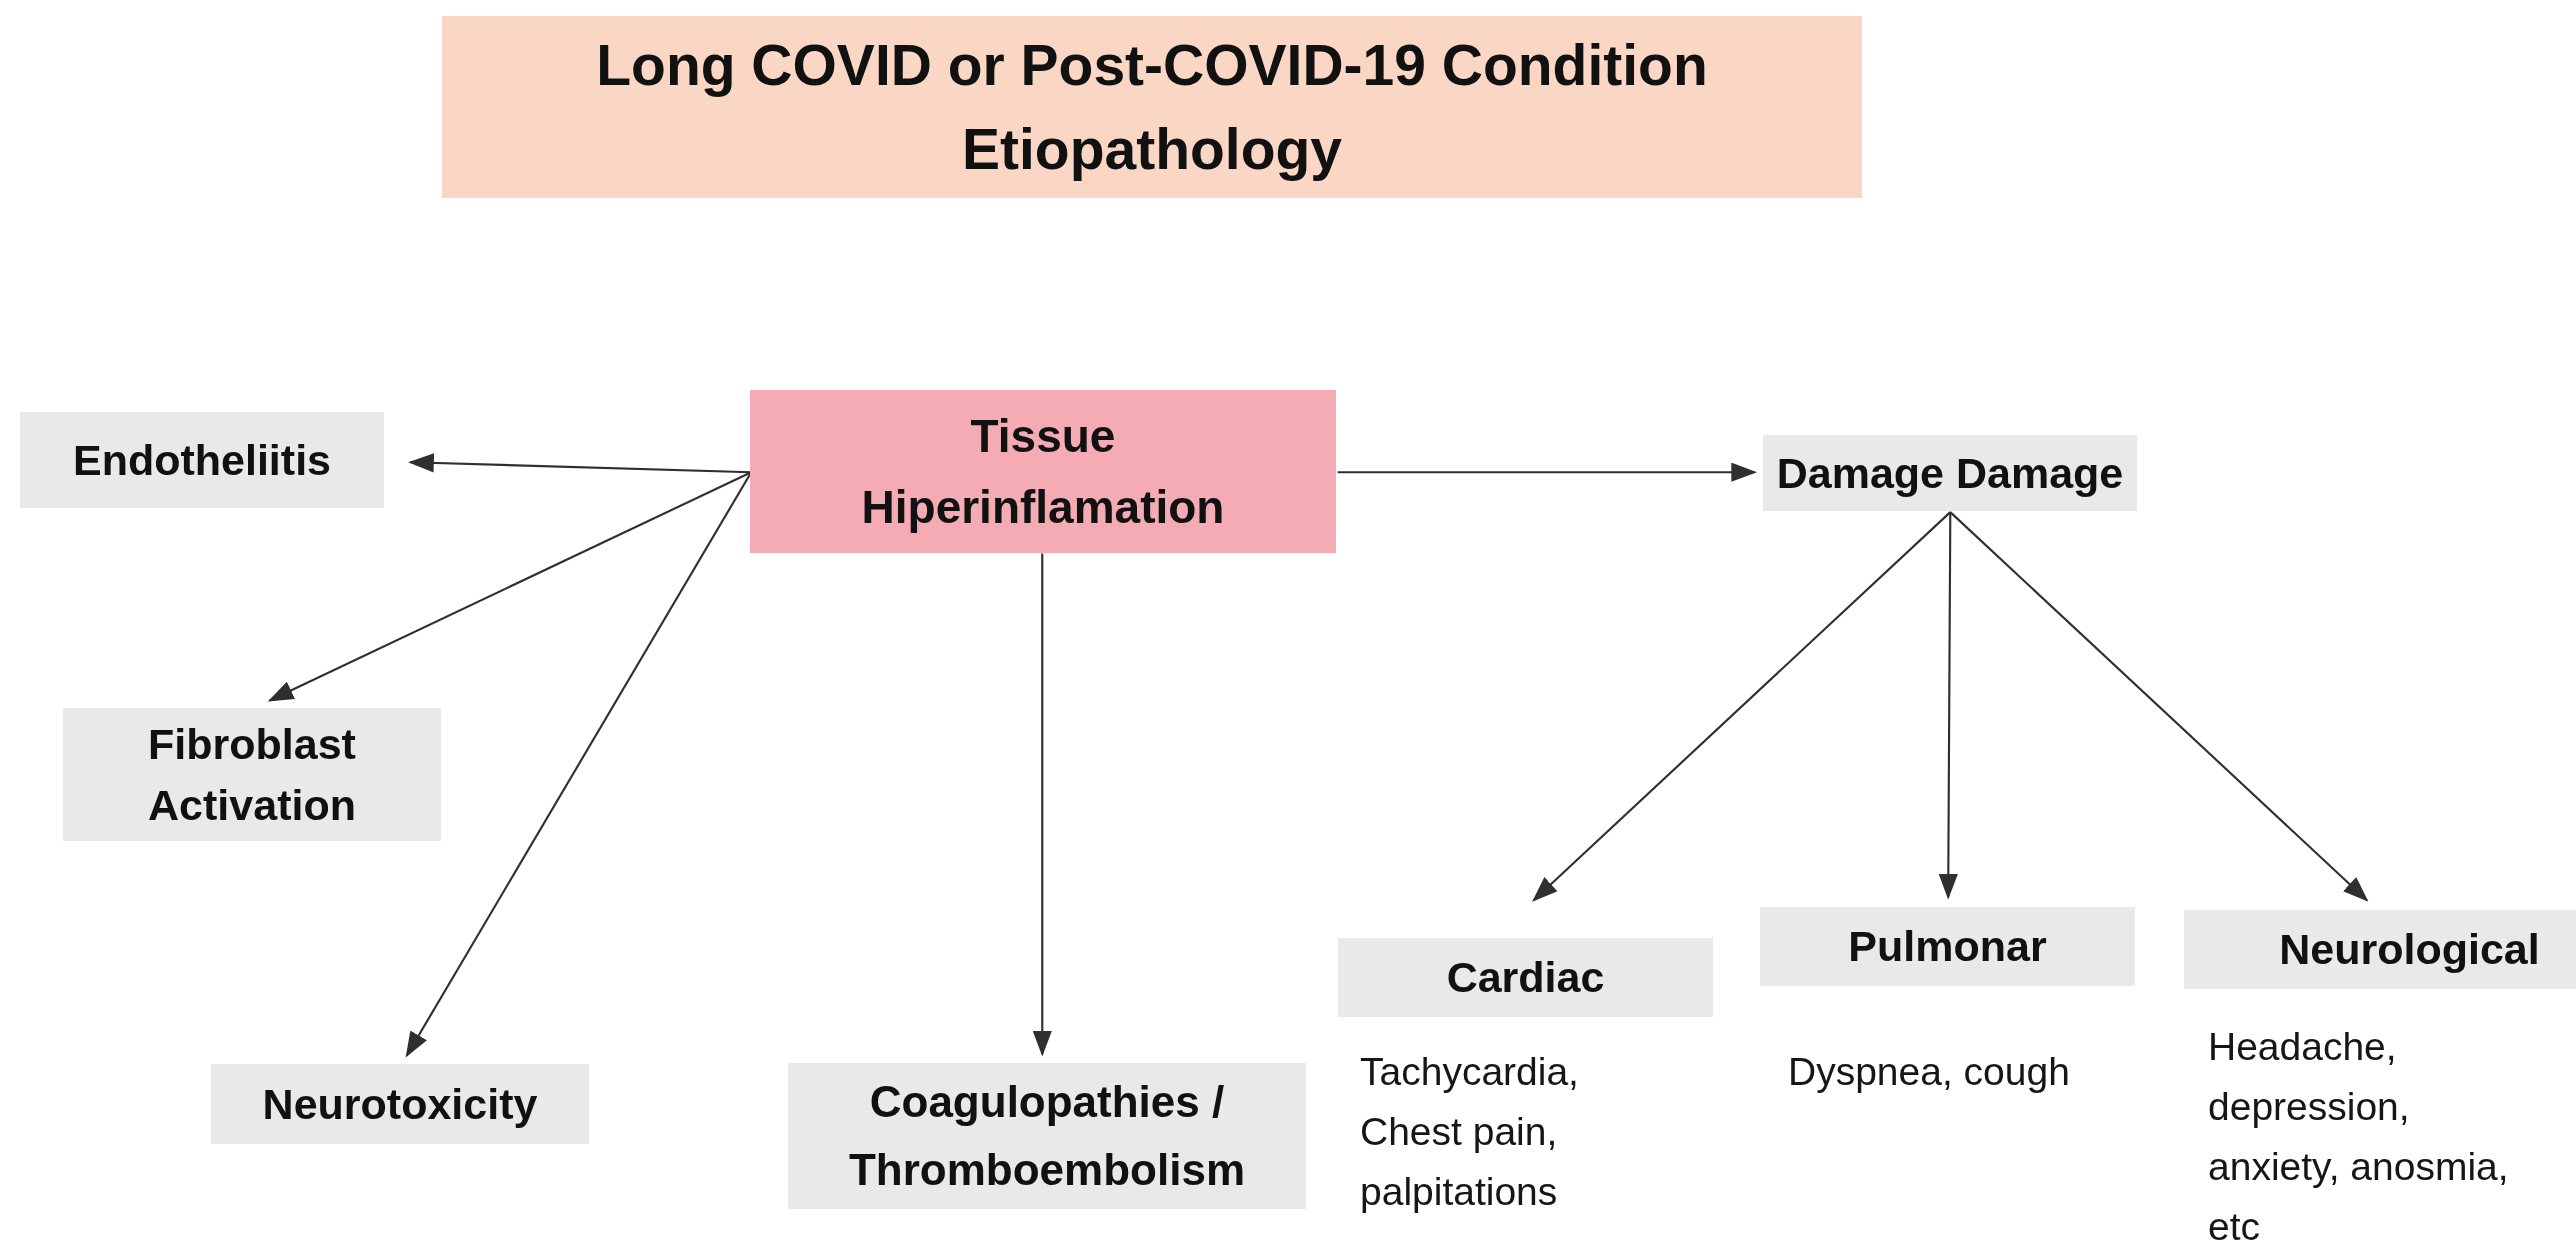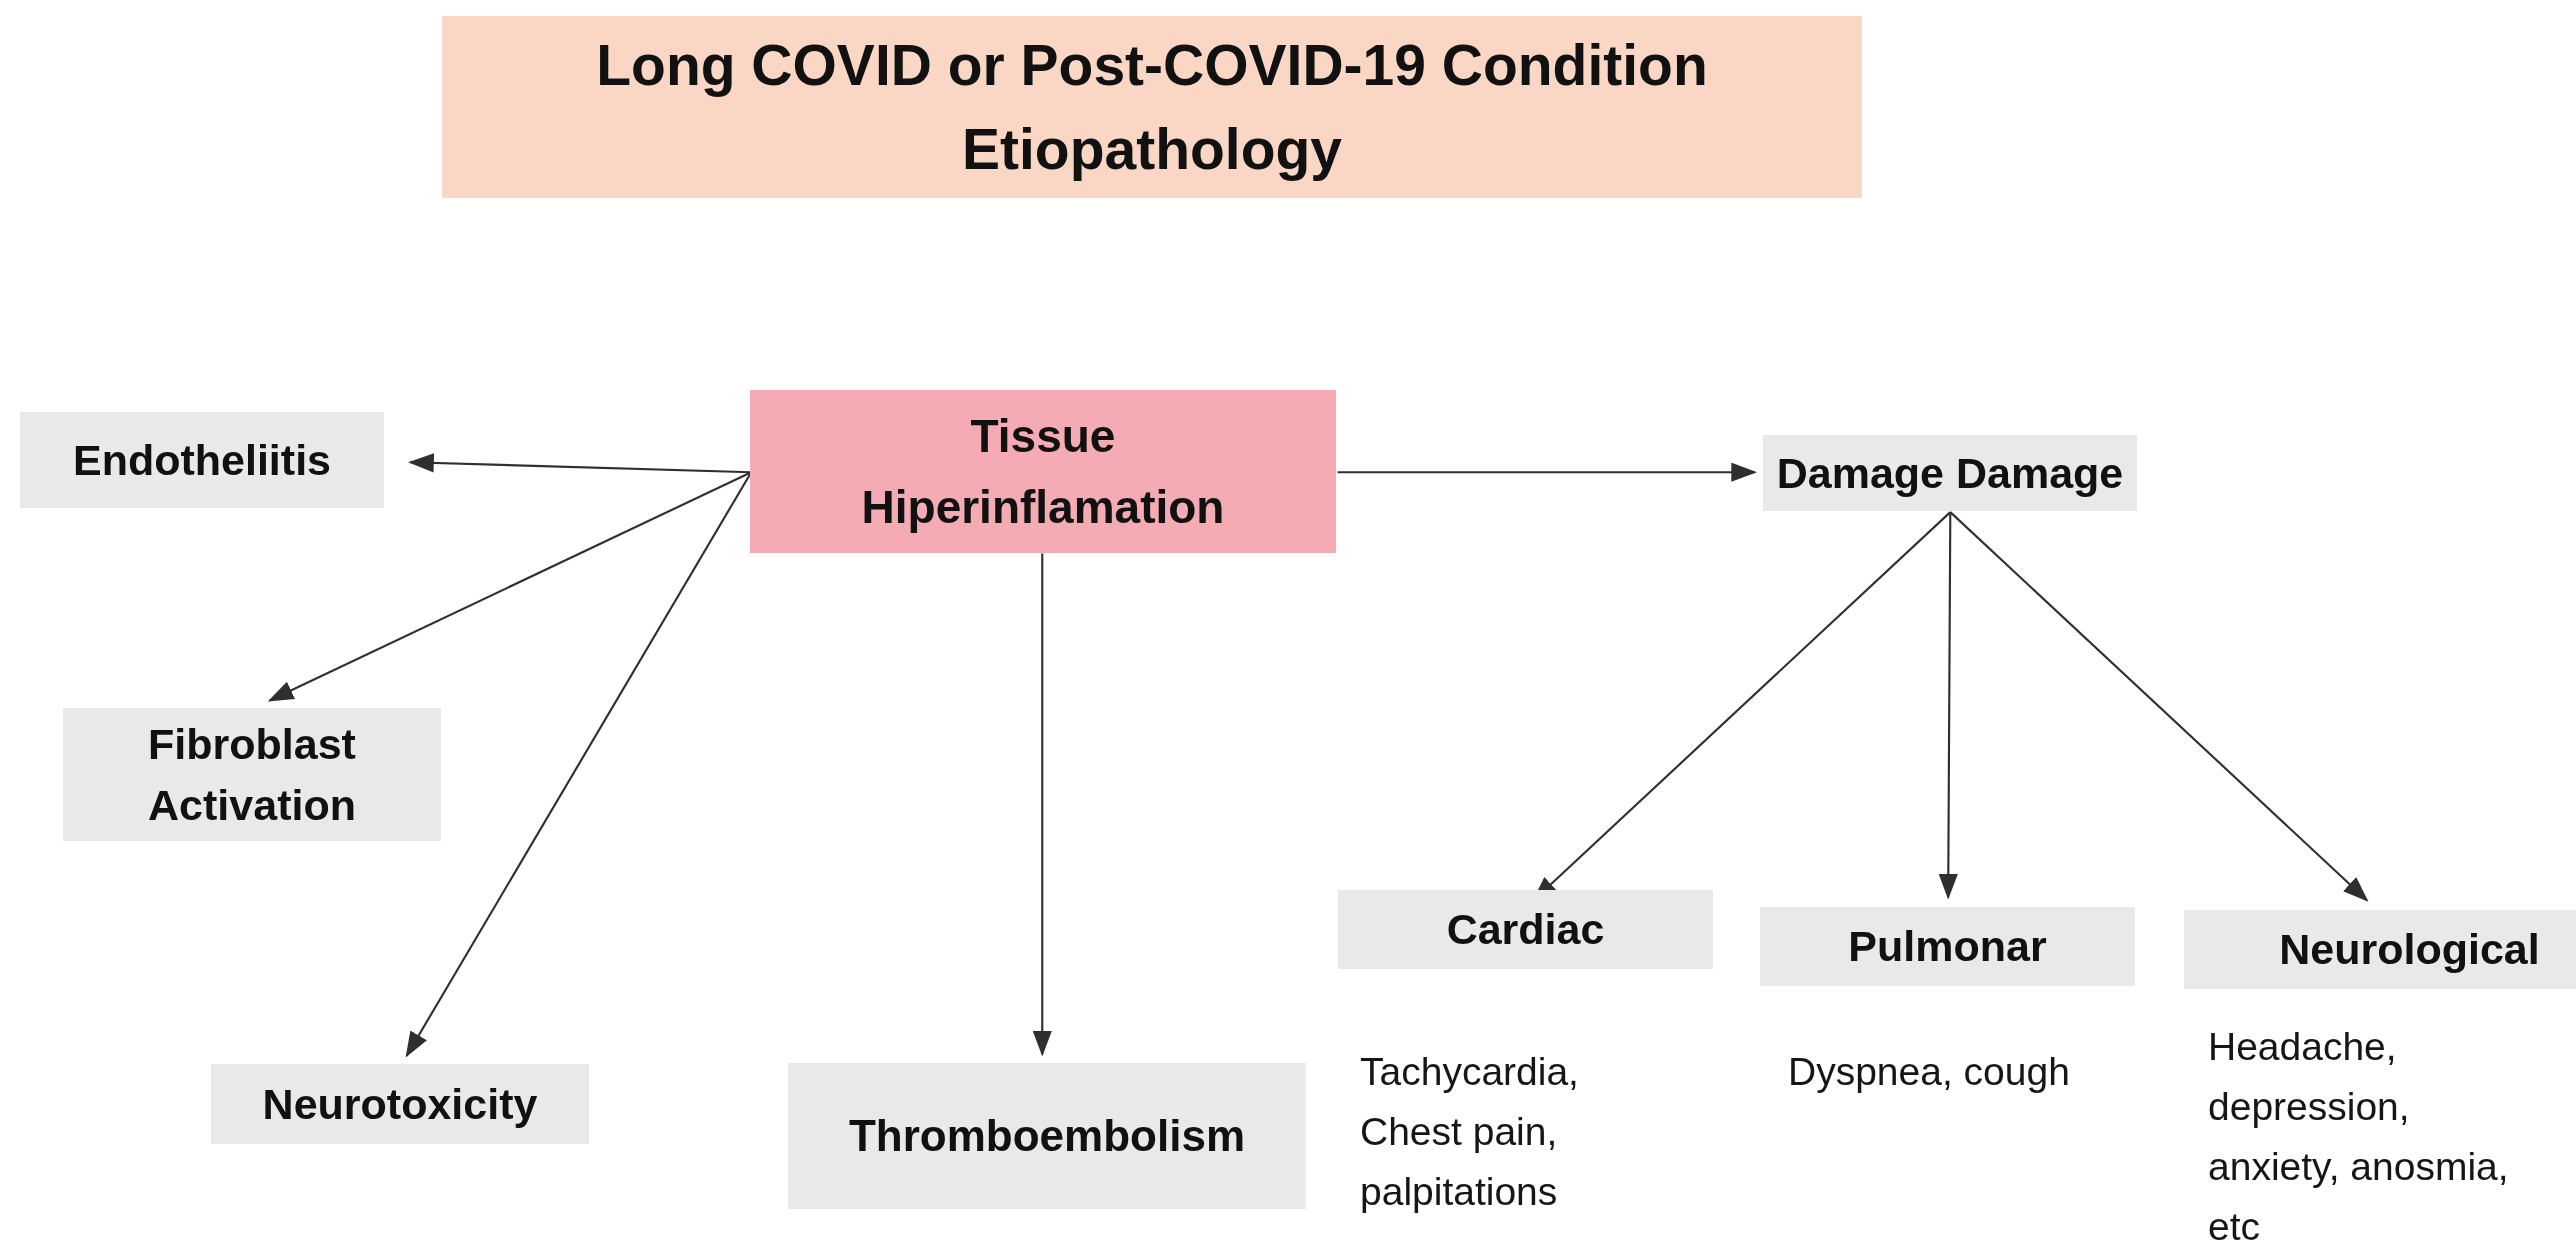--- a/index.html
+++ b/index.html
@@ -35,21 +35,21 @@
     background:var(--center-bg,#F5ABB4);
     left:750px;top:390px;width:586px;height:163px;
     font-size:46px;line-height:71px;
   }
   .node{font-size:43px;line-height:61px;}
   #node-endotheliitis{left:20px;top:412px;width:364px;height:96px;}
   #node-fibroblast{left:63px;top:708px;width:378px;height:133px;}
   #node-neurotoxicity{left:211px;top:1064px;width:378px;height:80px;}
   #node-coagulopathies{left:788px;top:1063px;width:518px;height:146px;font-size:44px;line-height:68px;}
   #node-tissue{left:1763px;top:435px;width:374px;height:76px;}
-  #node-cardiac{left:1338px;top:890px;width:375px;height:79px;}
+  #node-cardiac{left:1338px;top:938px;width:375px;height:79px;}
   #node-pulmonar{left:1760px;top:907px;width:375px;height:79px;}
   #node-neurological{left:2184px;top:910px;width:371px;height:79px;padding-left:40px;}
   .symptoms{
     position:absolute;
     font-size:39px;line-height:60px;font-weight:400;
     text-align:left;color:#161616;
   }
   #symptoms-cardiac{left:1360px;top:1042px;}
   #symptoms-pulmonar{left:1788px;top:1042px;}
   #symptoms-neurological{left:2208px;top:1017px;}
@@ -92,20 +92,21 @@
   <div class="box node" id="node-fibroblast">
     <div>Fibroblast</div>
     <div>Activation</div>
   </div>
 
   <div class="box node" id="node-neurotoxicity">
     <div>Neurotoxicity</div>
   </div>
 
   <div class="box node" id="node-coagulopathies">
+    <div>Coagulopathies /</div>
     <div>Thromboembolism</div>
   </div>
 
   <div class="box node" id="node-tissue">
     <div>Damage Damage</div>
   </div>
 
   <div class="box node" id="node-cardiac">
     <div>Cardiac</div>
   </div>

